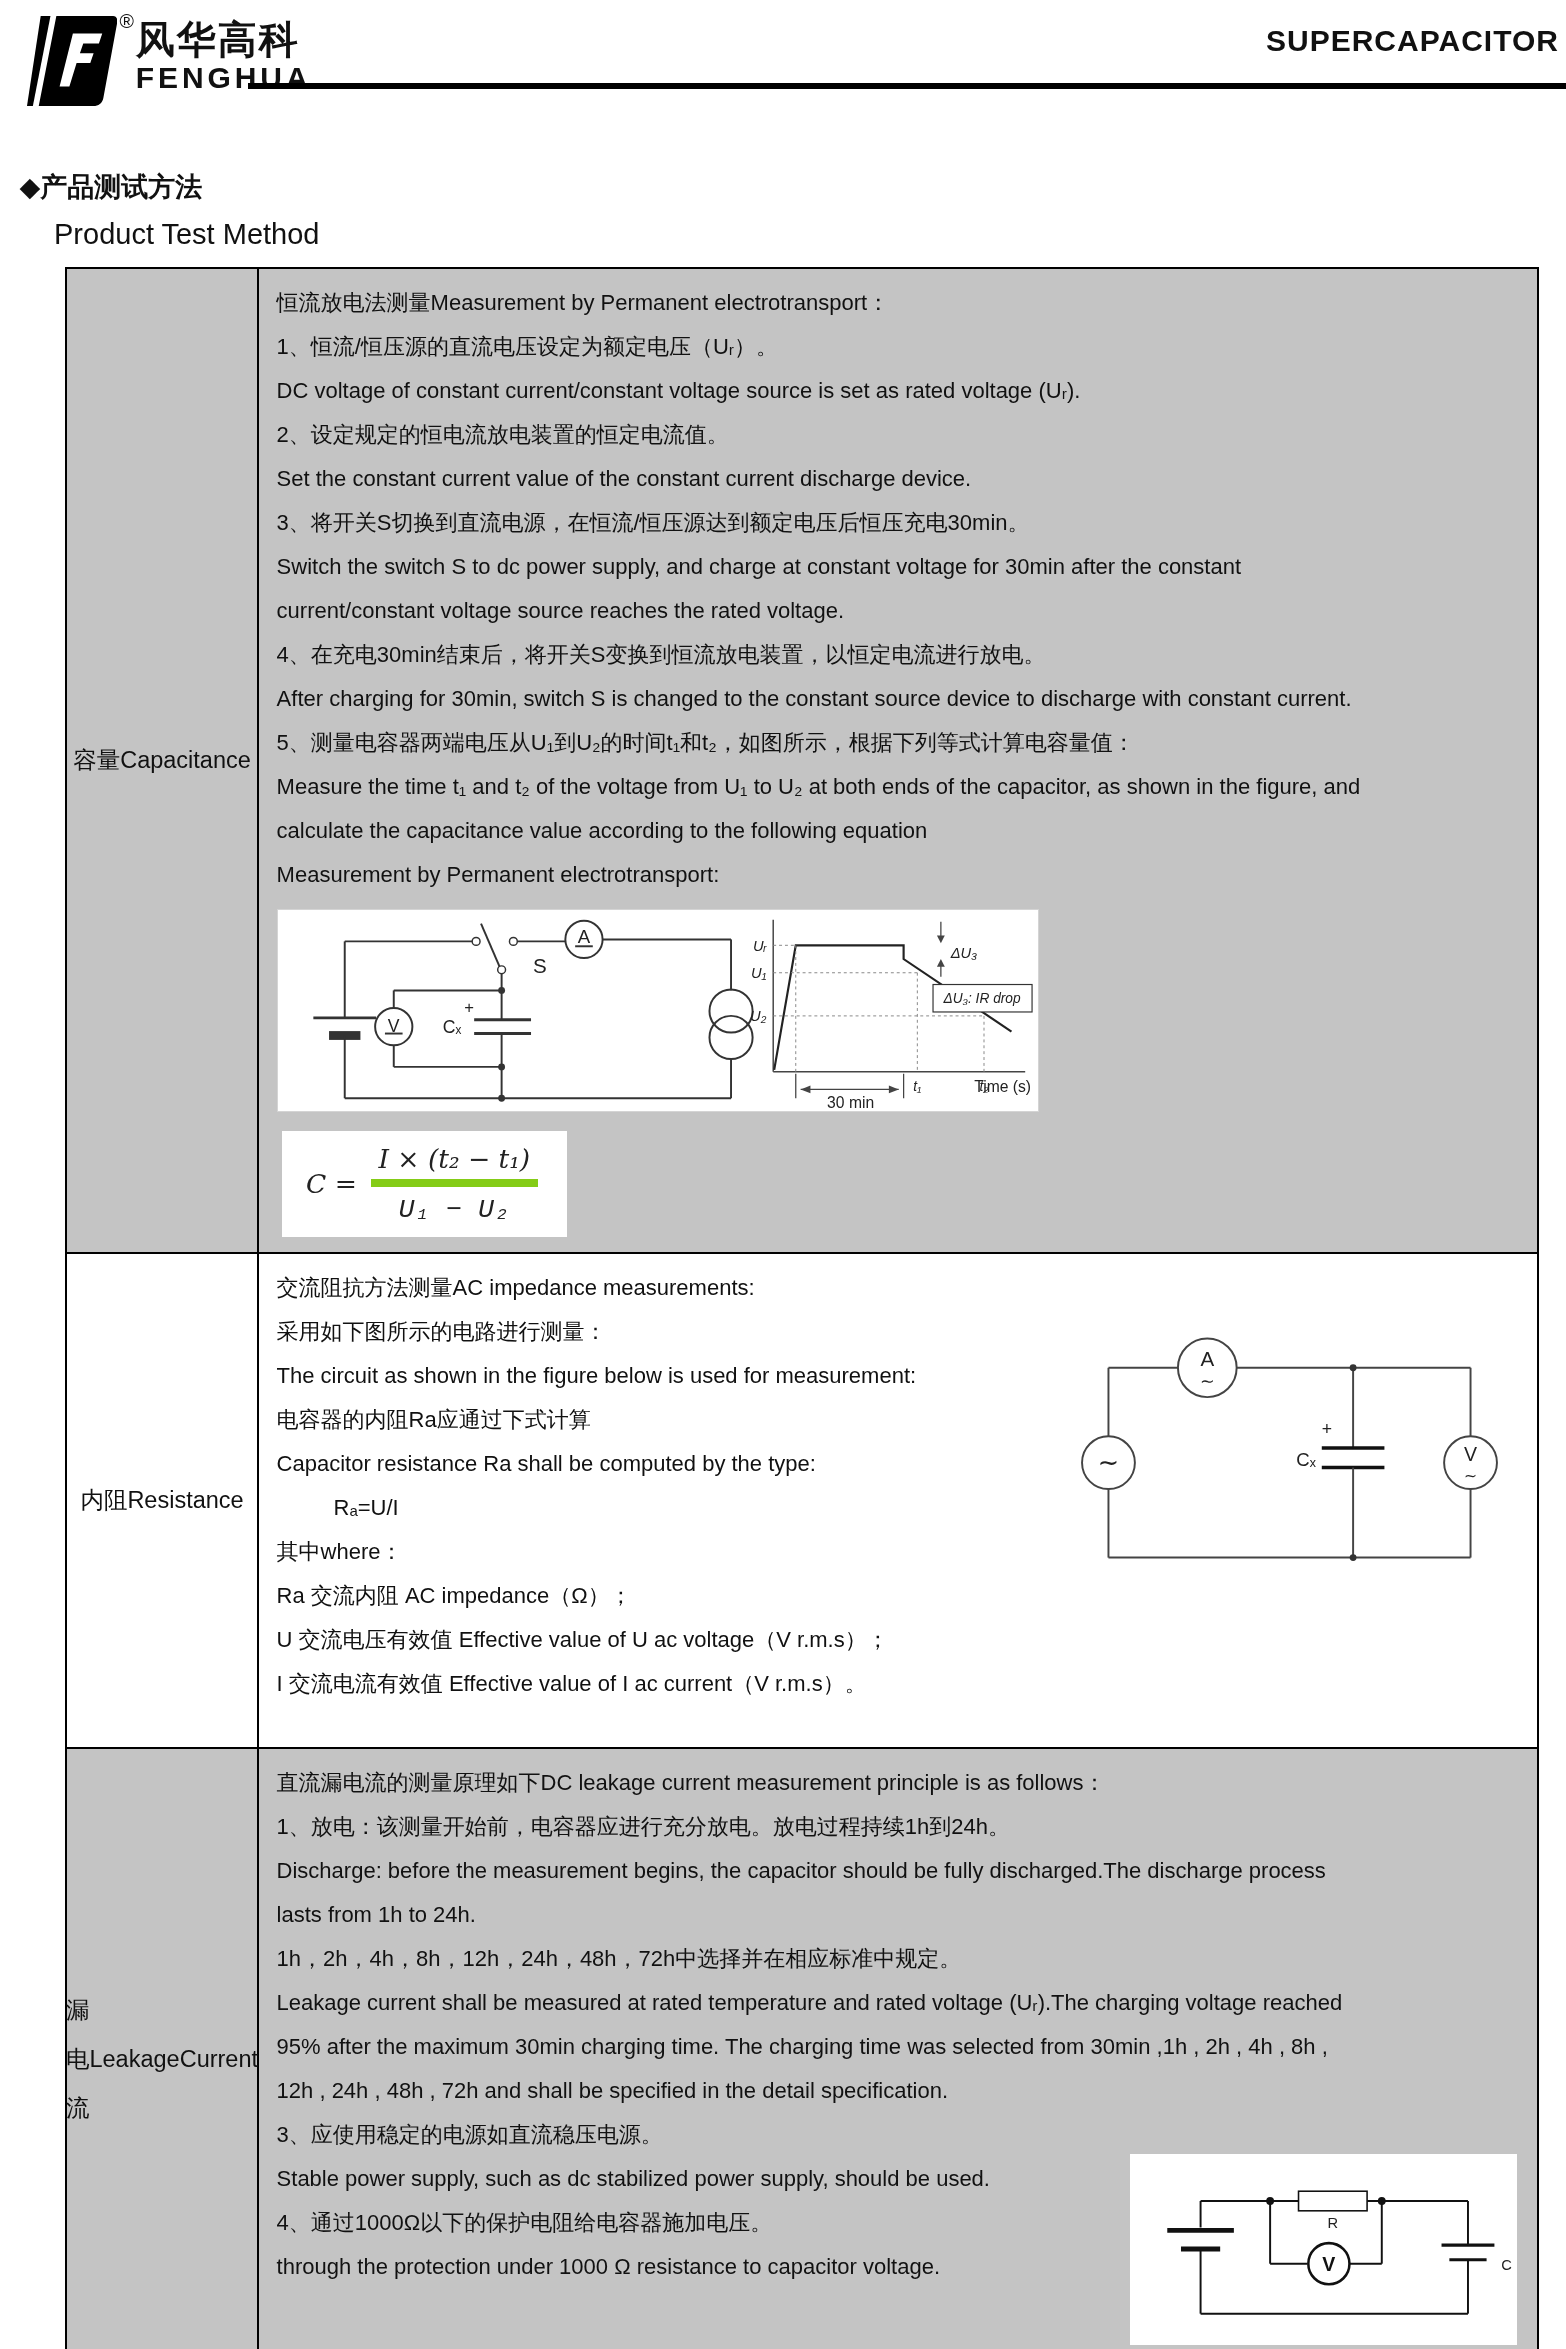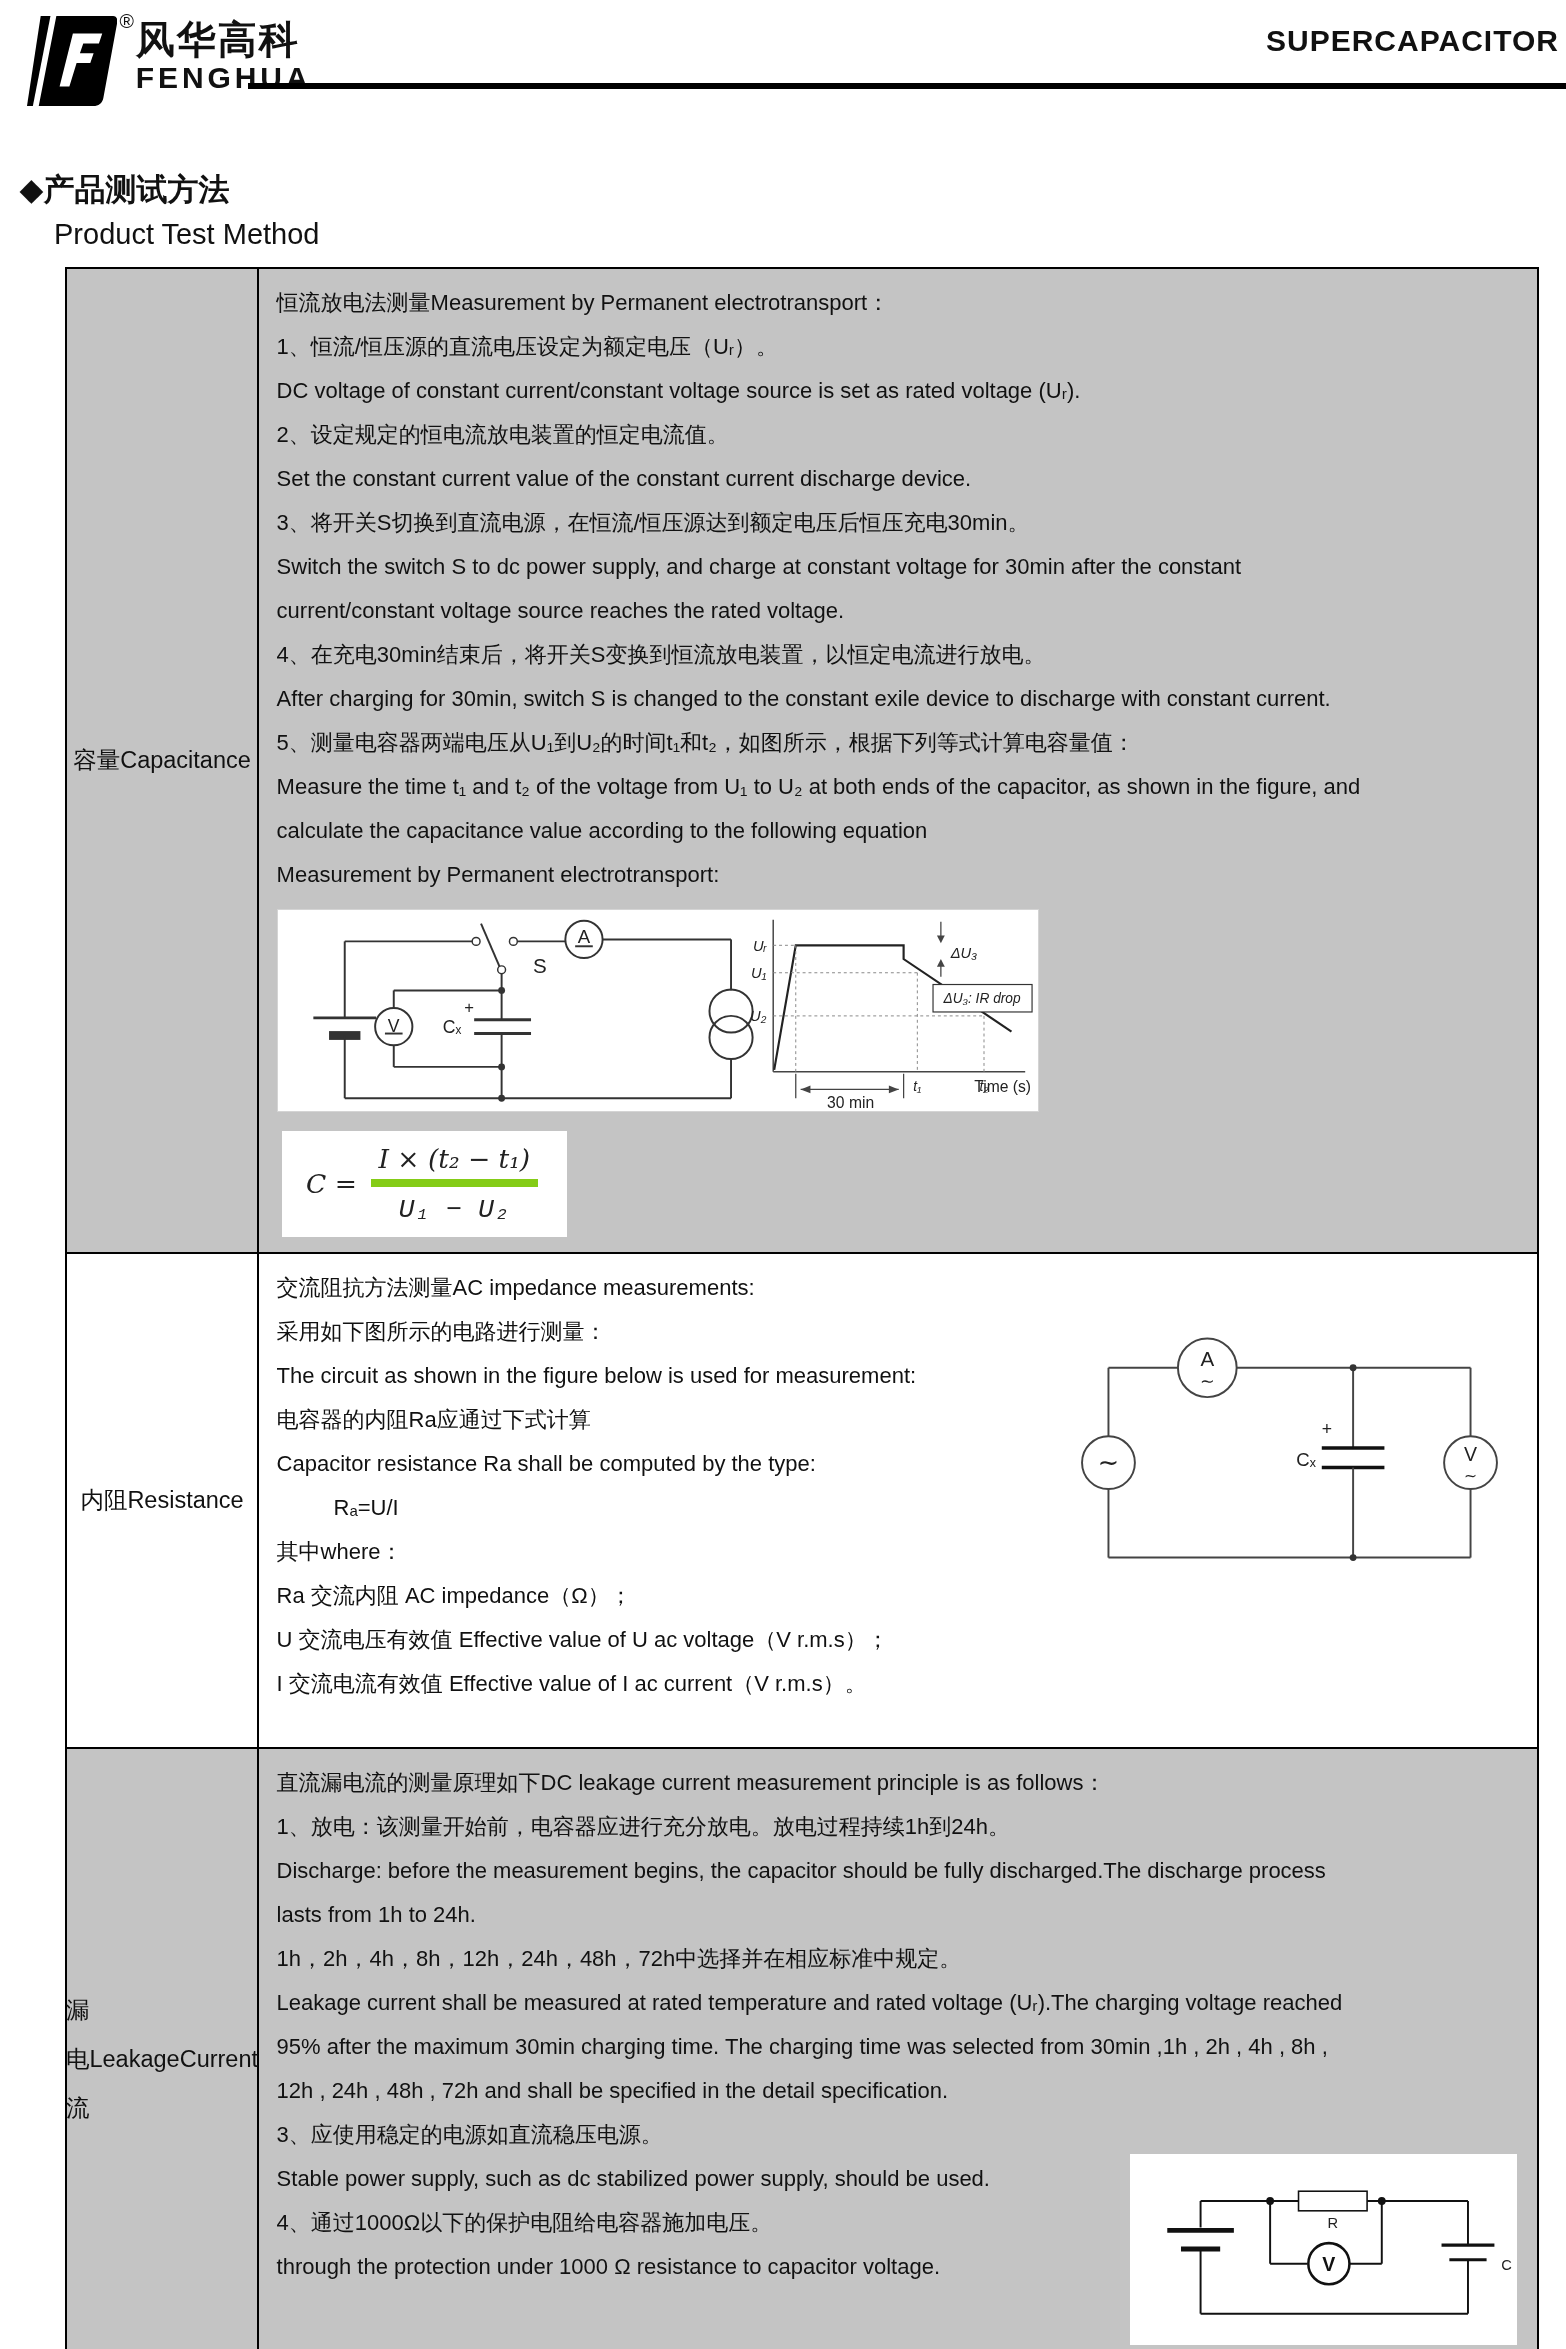--- a/index.html
+++ b/index.html
@@ -12,21 +12,21 @@
   .logo-icon{display:block;}
   .reg{font-size:19.6px;margin:-2px 2px 0 2px;}
   .logo-text{margin-top:5.9px;}
   .brand-cn{font-size:39px;font-weight:bold;letter-spacing:2px;line-height:43px;}
   .brand-en{font-size:30px;font-weight:bold;letter-spacing:3.9px;line-height:33px;}
   .product-line{position:absolute;left:1266px;top:23.5px;font-size:30px;font-weight:bold;
                 letter-spacing:1px;white-space:nowrap;}
   .header-rule{position:absolute;left:248px;top:83px;width:1318px;height:5.9px;background:#000;}
 
   
-  .title-cn{position:absolute;left:19.6px;top:169px;font-size:31px;font-weight:bold;}
+  .title-cn{position:absolute;left:19.6px;top:169px;font-size:27px;font-weight:bold;}
   .title-en{position:absolute;left:54px;top:218px;font-size:29px;}
 
   
   .test-table{position:absolute;left:65px;top:267px;width:1470px;border:2.9px solid #000;}
   .t-row{display:flex;}
   .t-row + .t-row{border-top:2px solid #000;}
   .shaded{background:#c4c4c4;}
   .plain{background:#ffffff;}
   .label-cell{width:190px;min-width:190px;border-right:2px solid #000;display:flex;
               flex-direction:row;justify-content:center;align-items:center;}
@@ -90,21 +90,21 @@
       <div class="content-cell">
         <p class="line">恒流放电法测量Measurement by Permanent electrotransport：</p>
         <p class="line">1、恒流/恒压源的直流电压设定为额定电压（Uᵣ）。</p>
         <p class="line">DC voltage of constant current/constant voltage source is set as rated voltage (Uᵣ).</p>
         <p class="line">2、设定规定的恒电流放电装置的恒定电流值。</p>
         <p class="line">Set the constant current value of the constant current discharge device.</p>
         <p class="line">3、将开关S切换到直流电源，在恒流/恒压源达到额定电压后恒压充电30min。</p>
         <p class="line">Switch the switch S to dc power supply, and charge at constant voltage for 30min after the constant</p>
         <p class="line">current/constant voltage source reaches the rated voltage.</p>
         <p class="line">4、在充电30min结束后，将开关S变换到恒流放电装置，以恒定电流进行放电。</p>
-        <p class="line">After charging for 30min, switch S is changed to the constant exile device to discharge with constant current.</p>
+        <p class="line">After charging for 30min, switch S is changed to the constant source device to discharge with constant current.</p>
         <p class="line">5、测量电容器两端电压从U₁到U₂的时间t₁和t₂，如图所示，根据下列等式计算电容量值：</p>
         <p class="line">Measure the time t₁ and t₂ of the voltage from U₁ to U₂ at both ends of the capacitor, as shown in the figure, and</p>
         <p class="line">calculate the capacitance value according to the following equation</p>
         <p class="line">Measurement by Permanent electrotransport:</p>
 
         
         <div class="cap-figure">
           <svg width="760" height="201" viewBox="0 0 775 205">
 
             <g stroke="#333" stroke-width="2" fill="none">

